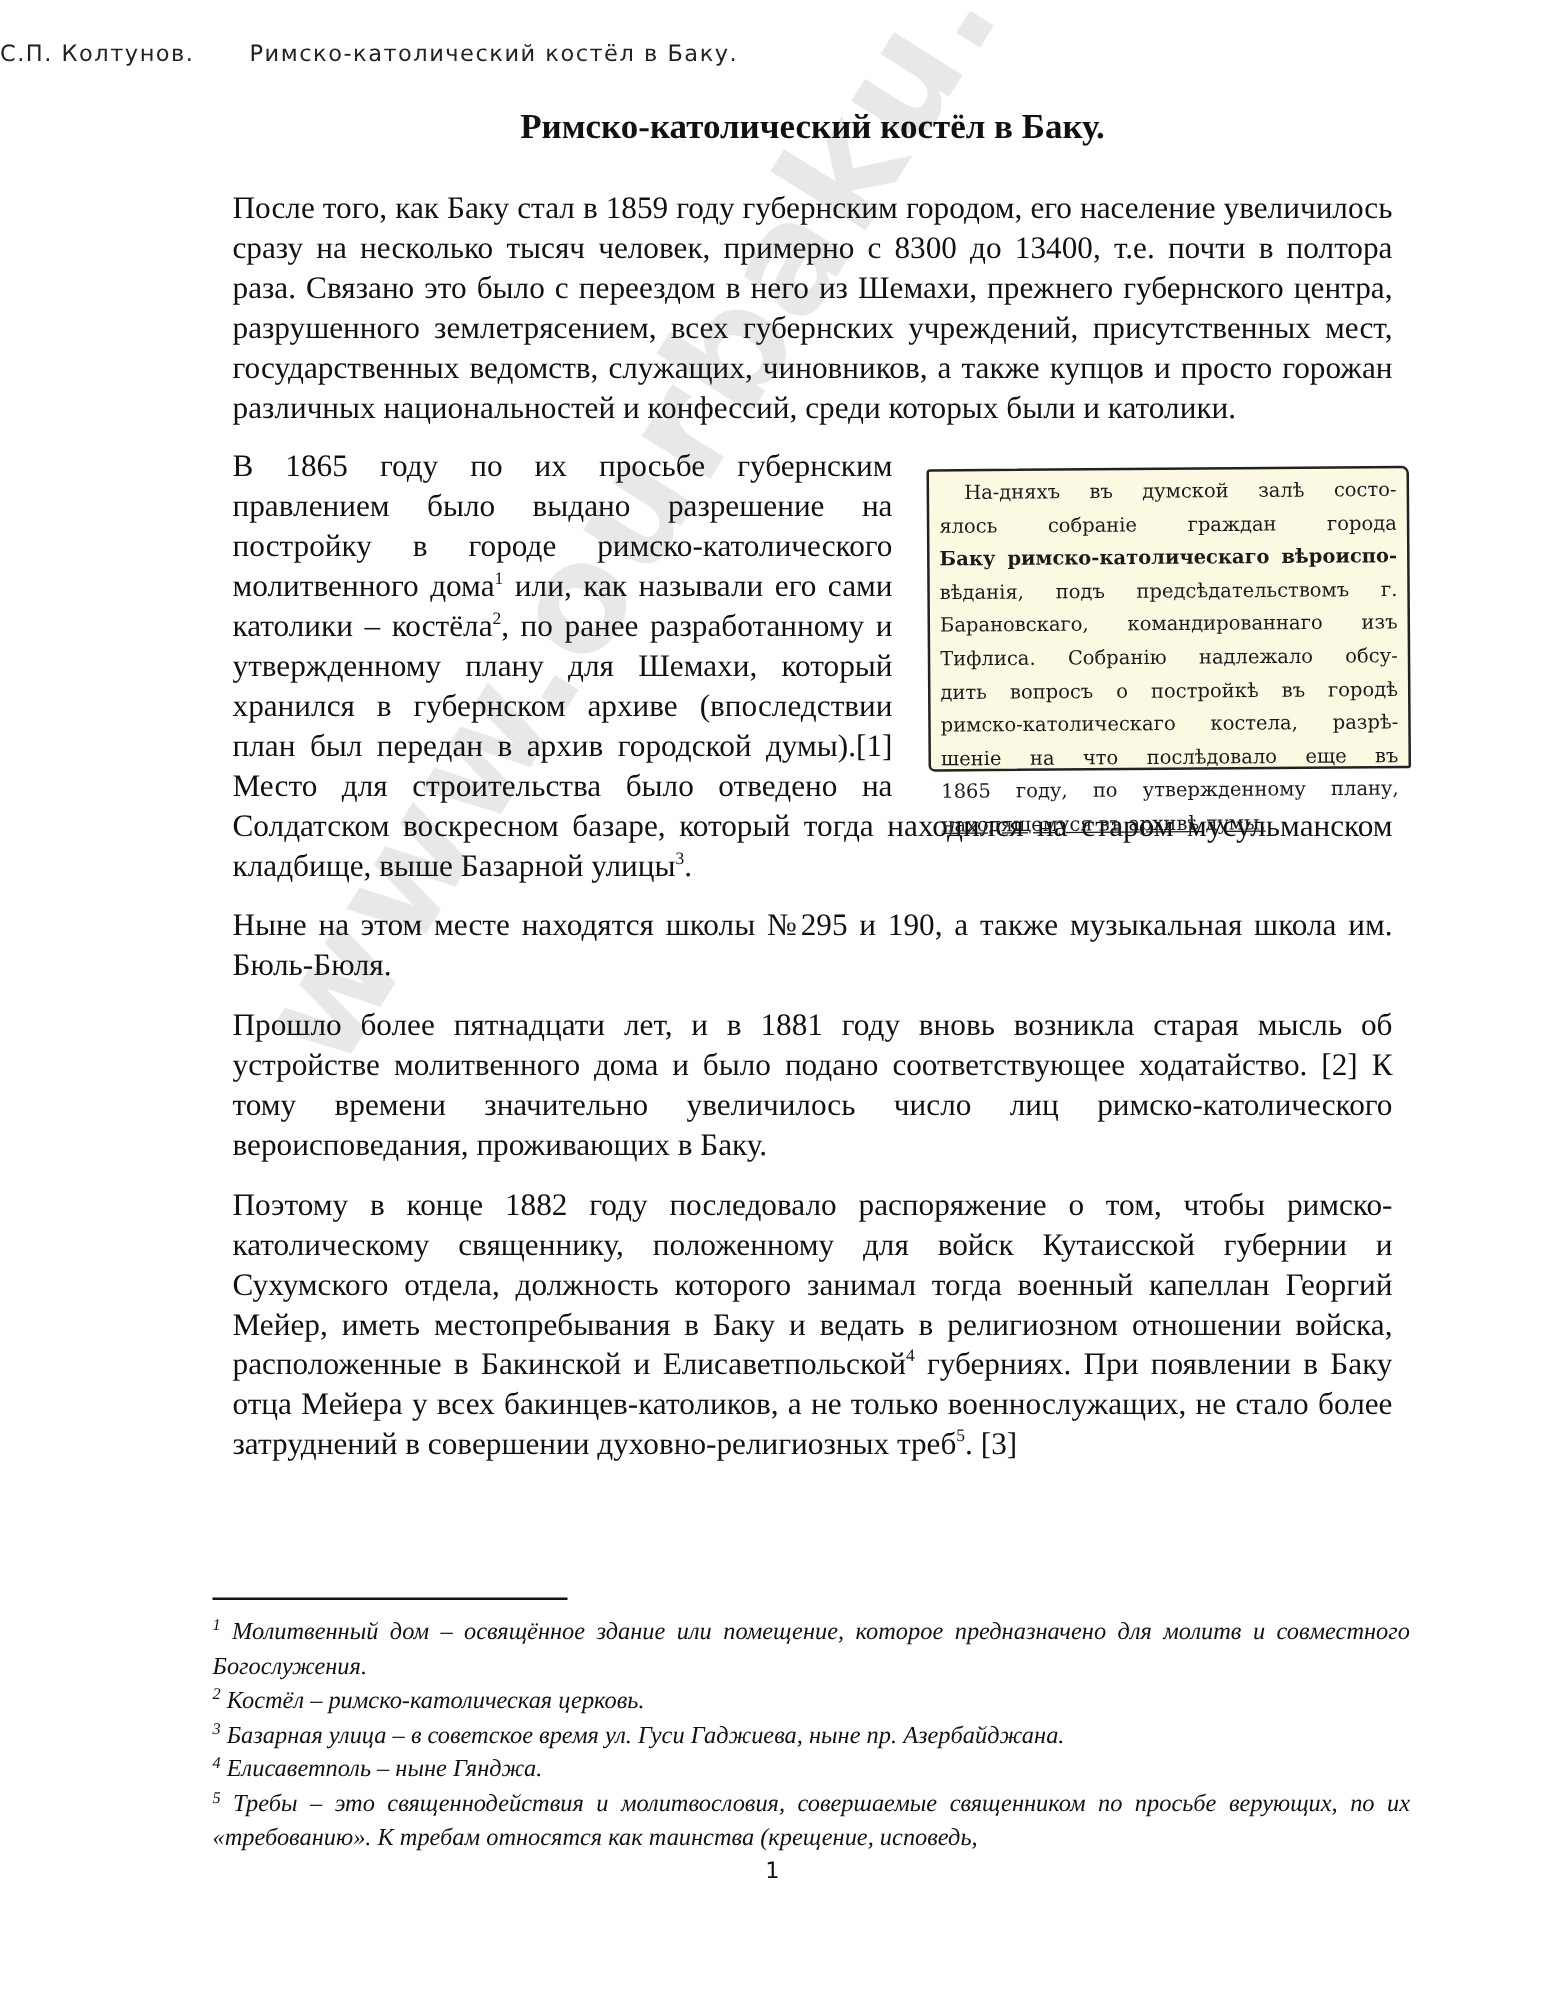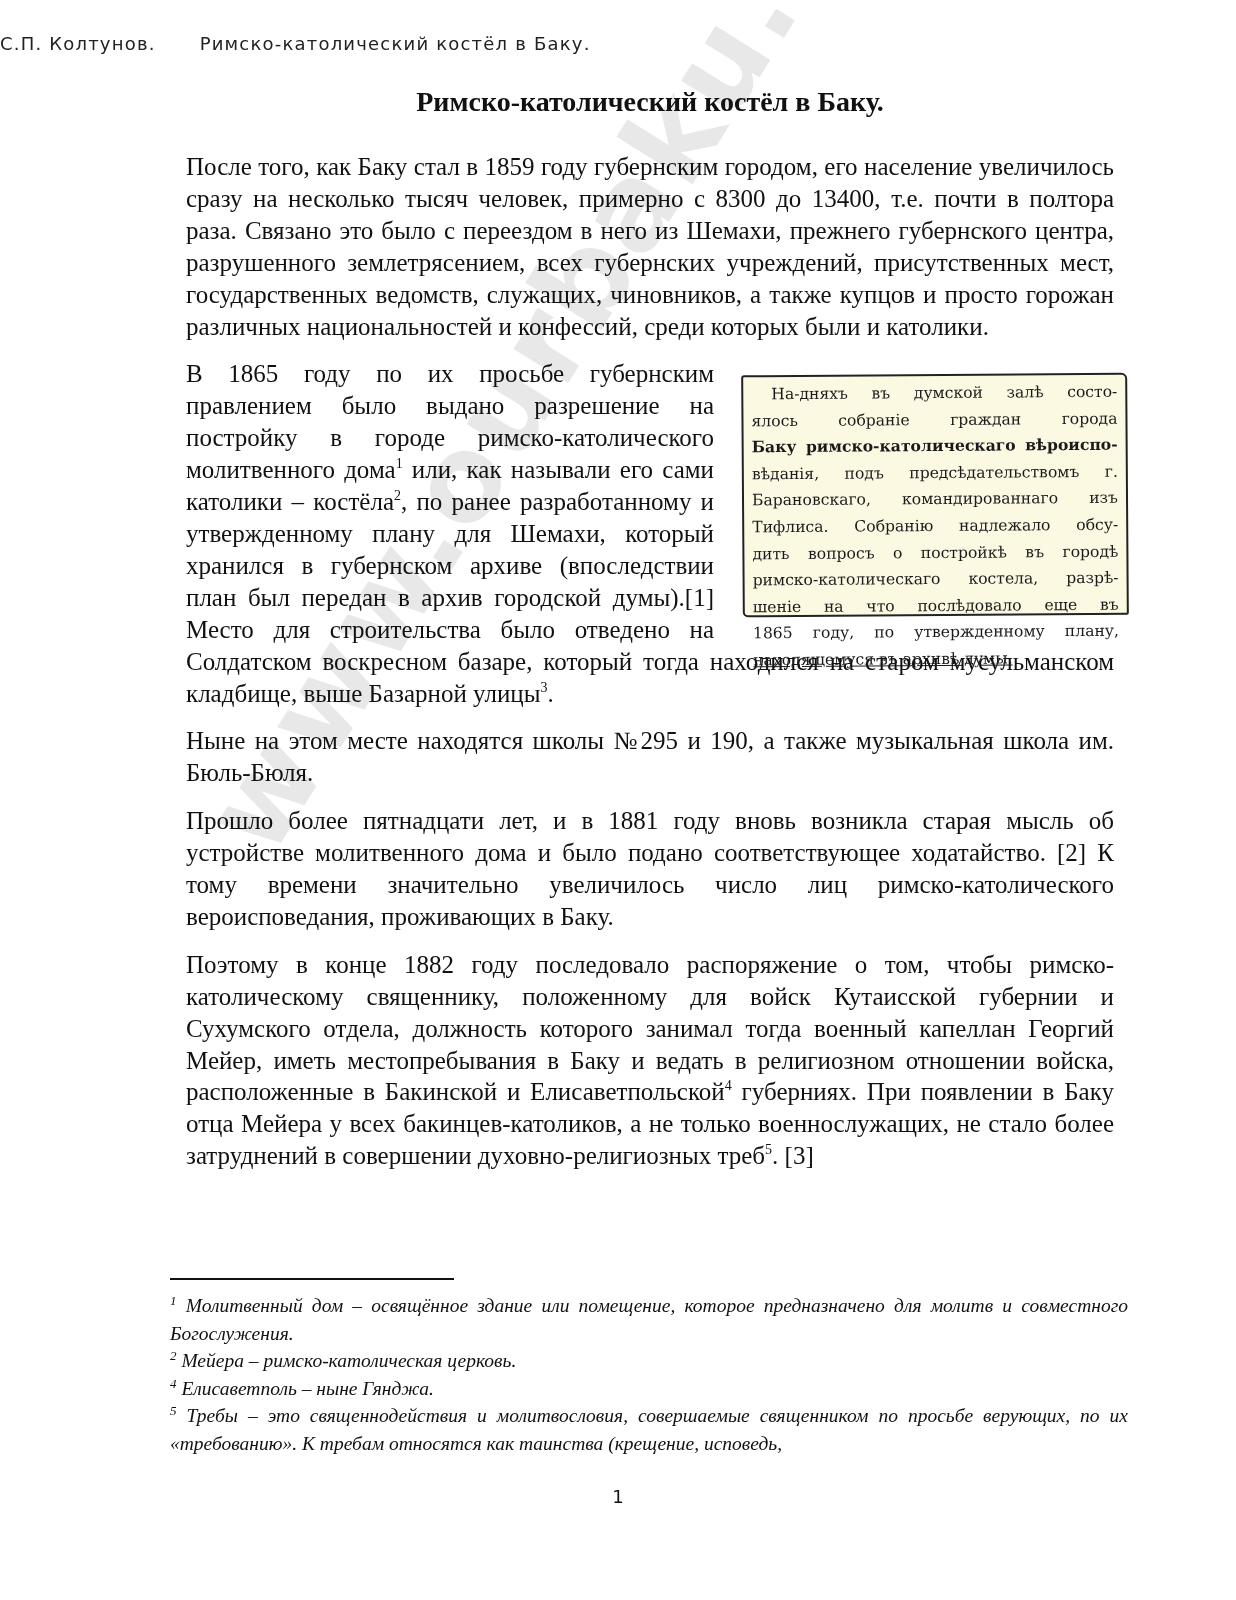--- a/index.html
+++ b/index.html
@@ -57,18 +57,19 @@
 
   <p>Ныне на этом месте находятся школы №295 и 190, а также музыкальная школа им. Бюль-Бюля.</p>
   <p>Прошло более пятнадцати лет, и в 1881 году вновь возникла старая мысль об устройстве молитвенного дома и было подано соответствующее ходатайство. [2] К тому времени значительно увеличилось число лиц римско-католического вероисповедания, проживающих в Баку.</p>
   <p><span>Поэтому в конце 1882 году последовало распоряжение о том, чтобы римско-католическому священнику, положенному для войск Кутаисской губернии и Сухумского отдела, должность которого занимал тогда военный капеллан Георгий Мейер, иметь местопребывания в Баку и ведать в религиозном отношении войска, расположенные в Бакинской и Елисаветпольской</span><sup>4</sup><span> губерниях. При появлении в Баку отца Мейера у всех бакинцев-католиков, а не только военнослужащих, не стало более затруднений в совершении духовно-религиозных треб</span><sup>5</sup><span>. [3]</span></p>
 </div>
 
 <div class="fn-rule"></div>
 
 <div class="footnotes">
   <p><sup>1</sup><span> Молитвенный дом – освящённое здание или помещение, которое предназначено для молитв и совместного Богослужения.</span></p>
-  <p><sup>2</sup><span> Мейера – римско-католическая церковь.</span></p>
+  <p><sup>2</sup><span> Костёл – римско-католическая церковь.</span></p>
+  <p><sup>3</sup><span> Базарная улица – в советское время ул. Гуси Гаджиева, ныне пр. Азербайджана.</span></p>
   <p><sup>4</sup><span> Елисаветполь – ныне Гянджа.</span></p>
   <p><sup>5</sup><span> Требы – это священнодействия и молитвословия, совершаемые священником по просьбе верующих, по их «требованию». К требам относятся как таинства (крещение, исповедь,</span></p>
 </div>
 
 <div class="page-number">1</div>
 
 </body></html>

